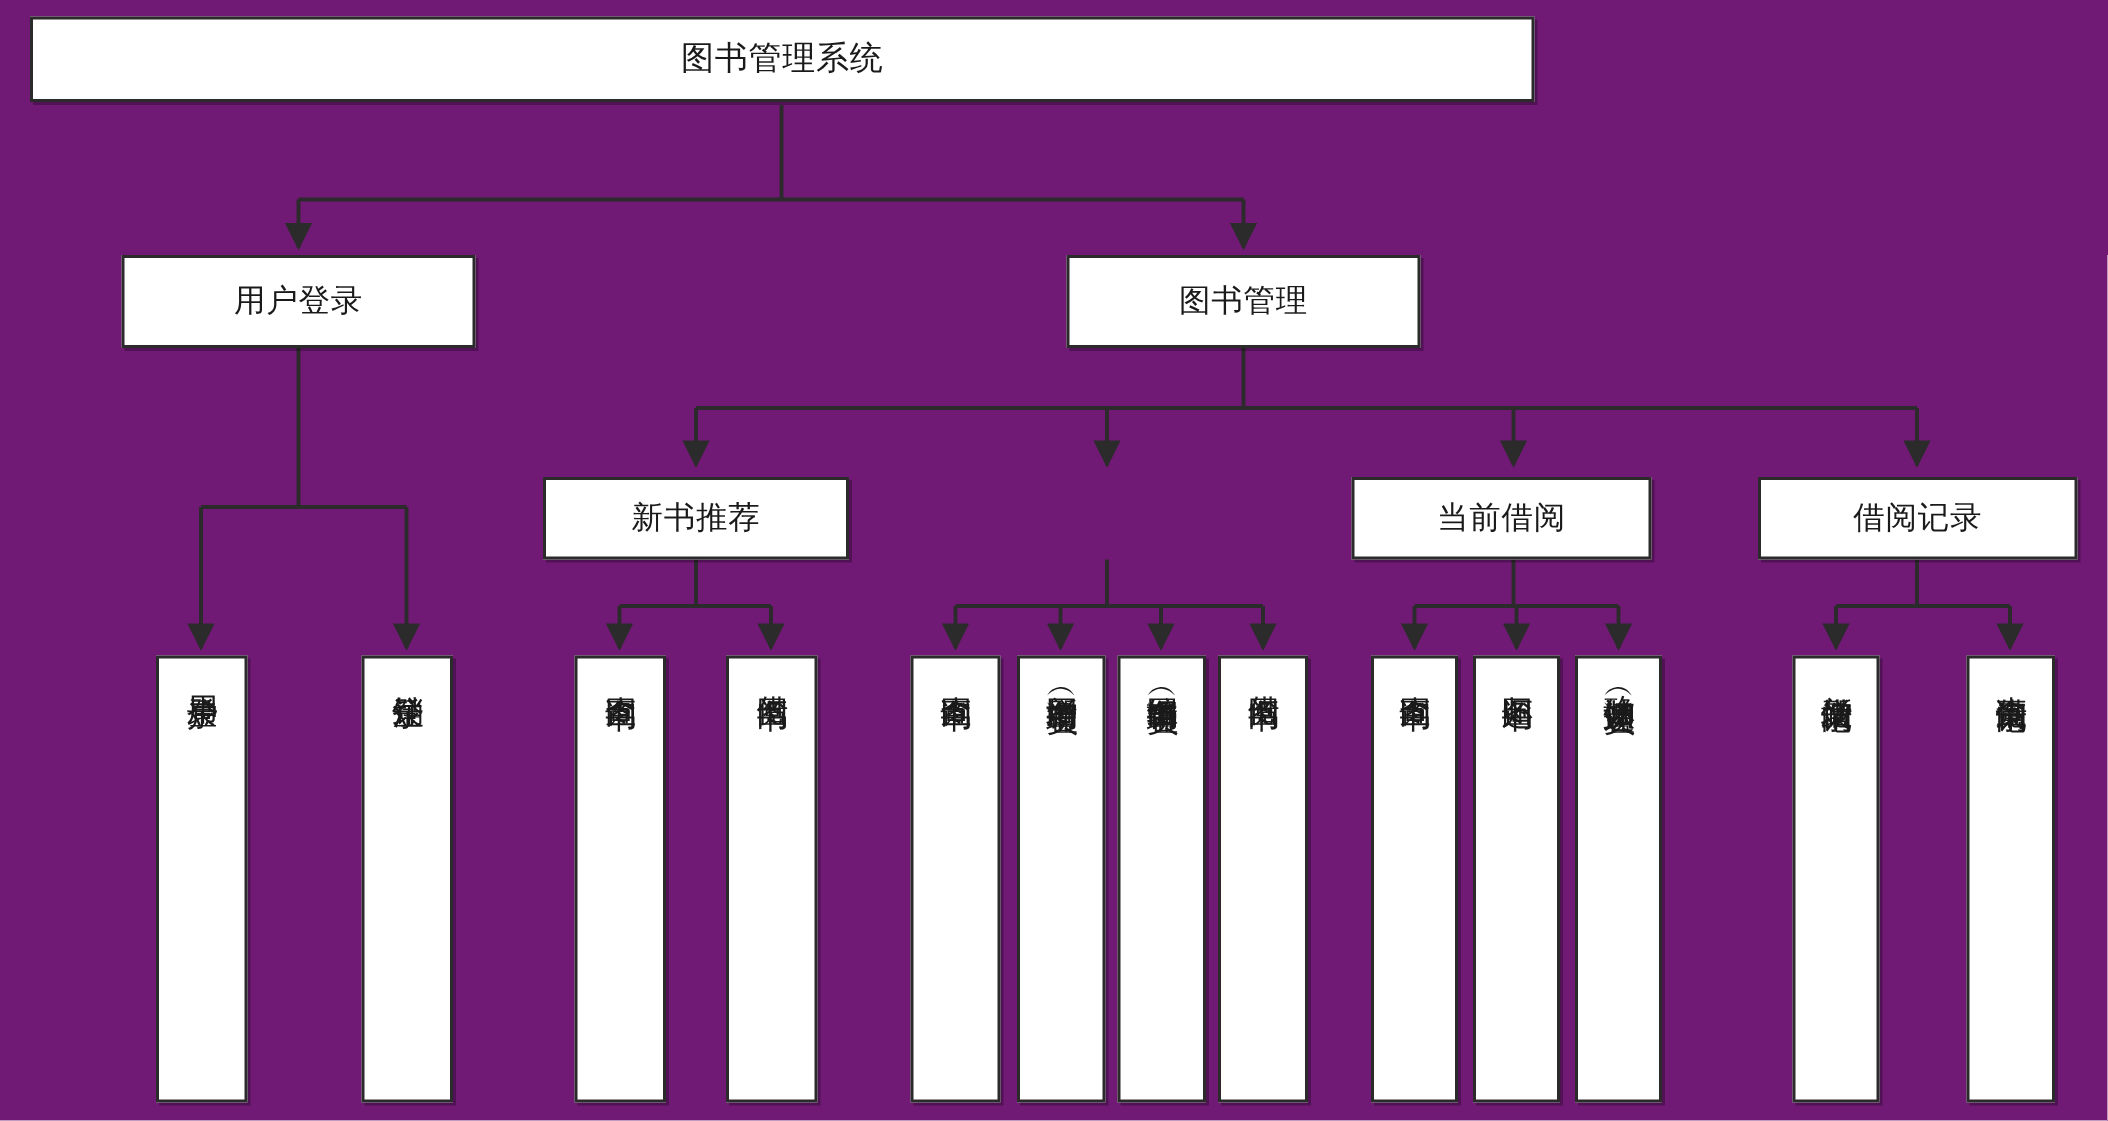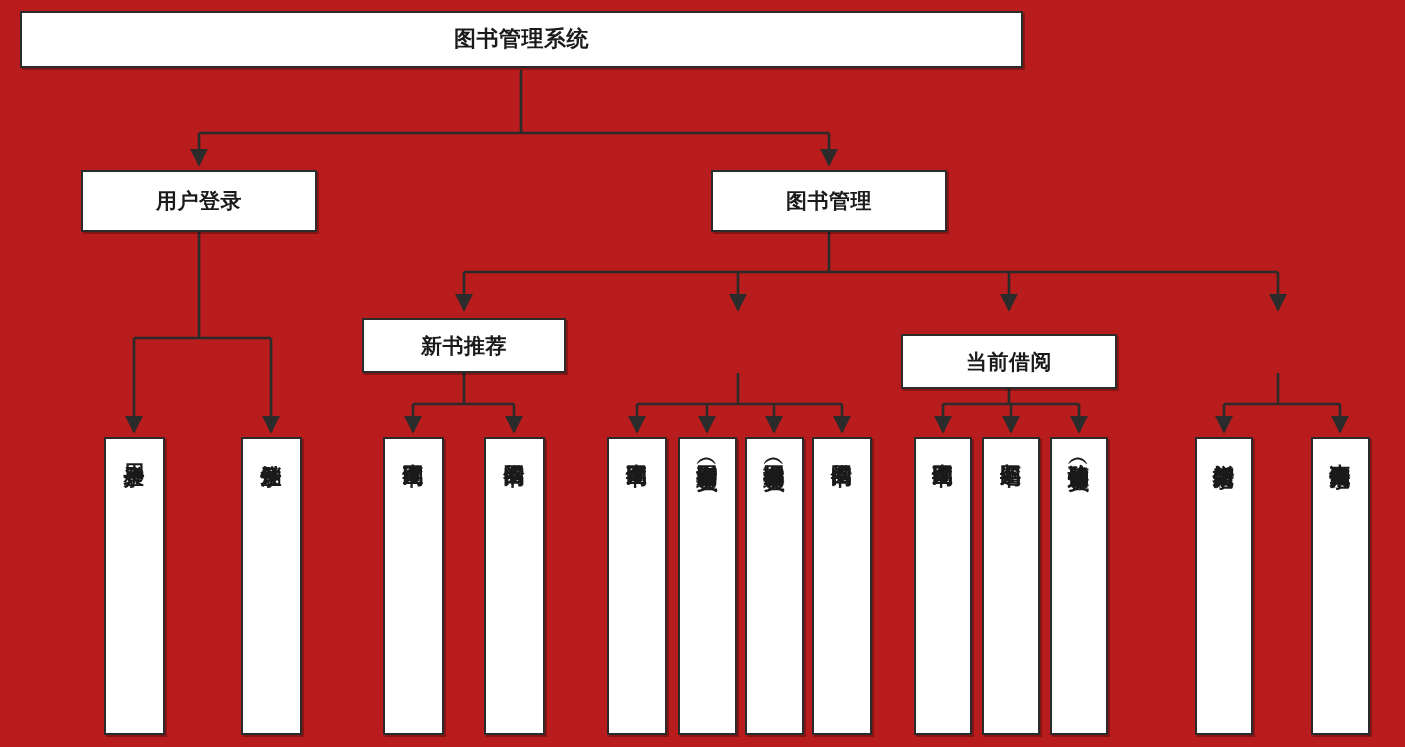--- a/index.html
+++ b/index.html
@@ -7,23 +7,22 @@
     padding: 0;
     background: #ffffff;
   }
   body {
     font-family: "Liberation Sans", "DejaVu Sans", sans-serif;
   }
   #diagram-root {
     position: relative;
     width: 1405px;
     height: 747px;
-    background: #b91c1c;
+    background: #701a75;
     overflow: hidden;
-    font-weight: bold;
   }
   svg.canvas {
     position: absolute;
     left: 0;
     top: 0;
     width: 1405px;
     height: 747px;
   }
   .node-box {
     position: absolute;
@@ -132,22 +131,25 @@
   <div class="node-box horizontal" style="left:81px; top:170px; width:236px; height:62px;">
     <span class="node-label">用户登录</span>
   </div>
   <div class="node-box horizontal" style="left:711px; top:170px; width:236px; height:62px;">
     <span class="node-label">图书管理</span>
   </div>
 
   <div class="node-box horizontal" style="left:362px; top:318px; width:204px; height:55px;">
     <span class="node-label">新书推荐</span>
   </div>
-  <div class="node-box horizontal" style="left:901px; top:334px; width:216px; height:55px;">
+  <div class="node-box horizontal" style="left:901px; top:318px; width:200px; height:55px;">
     <span class="node-label">当前借阅</span>
+  </div>
+  <div class="node-box horizontal" style="left:1172px; top:318px; width:213px; height:55px;">
+    <span class="node-label">借阅记录</span>
   </div>
 
   <div class="node-box vertical" style="left:104px; top:437px; width:61px; height:298px;">
     <span class="node-label">用户登录</span>
   </div>
   <div class="node-box vertical" style="left:241px; top:437px; width:61px; height:298px;">
     <span class="node-label">注销登录</span>
   </div>
 
   <div class="node-box vertical" style="left:383px; top:437px; width:61px; height:298px;">

